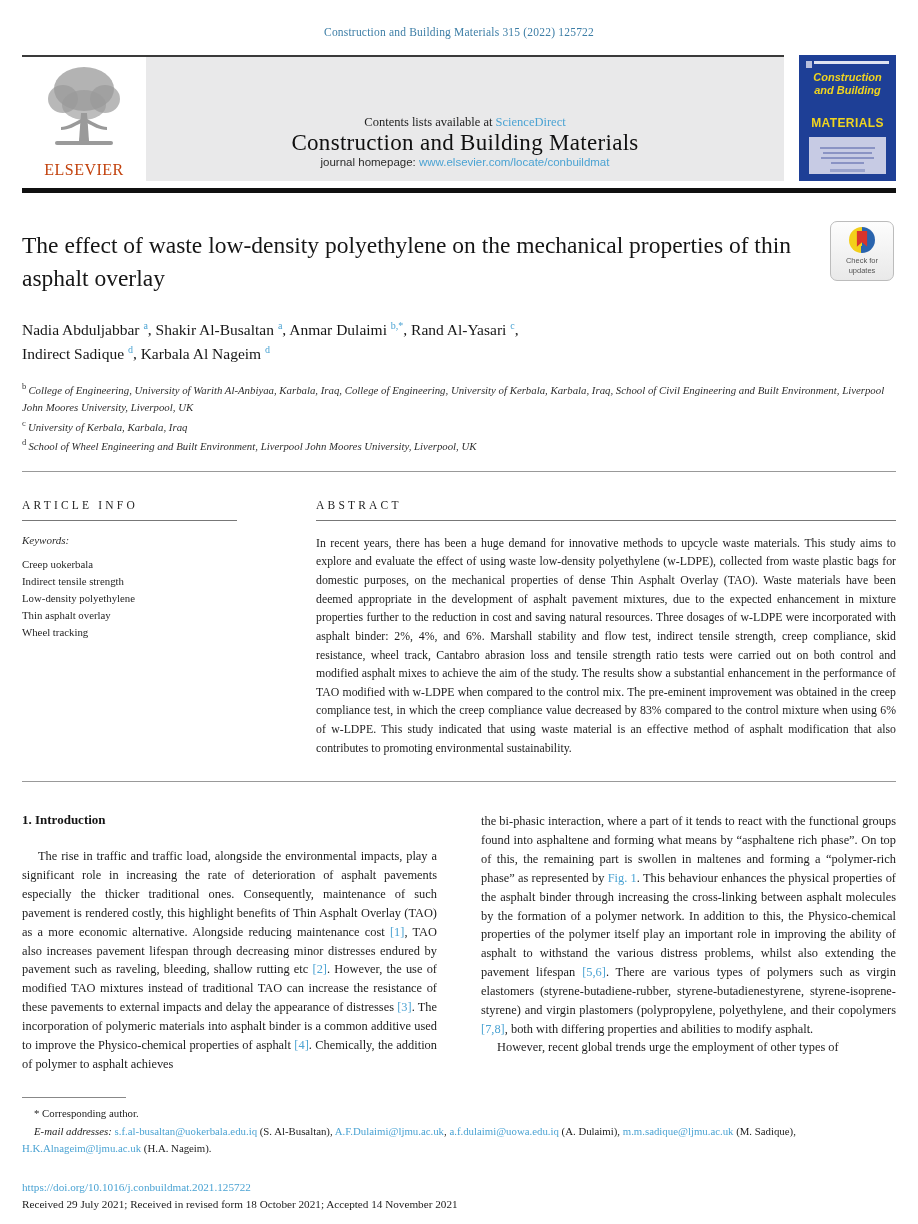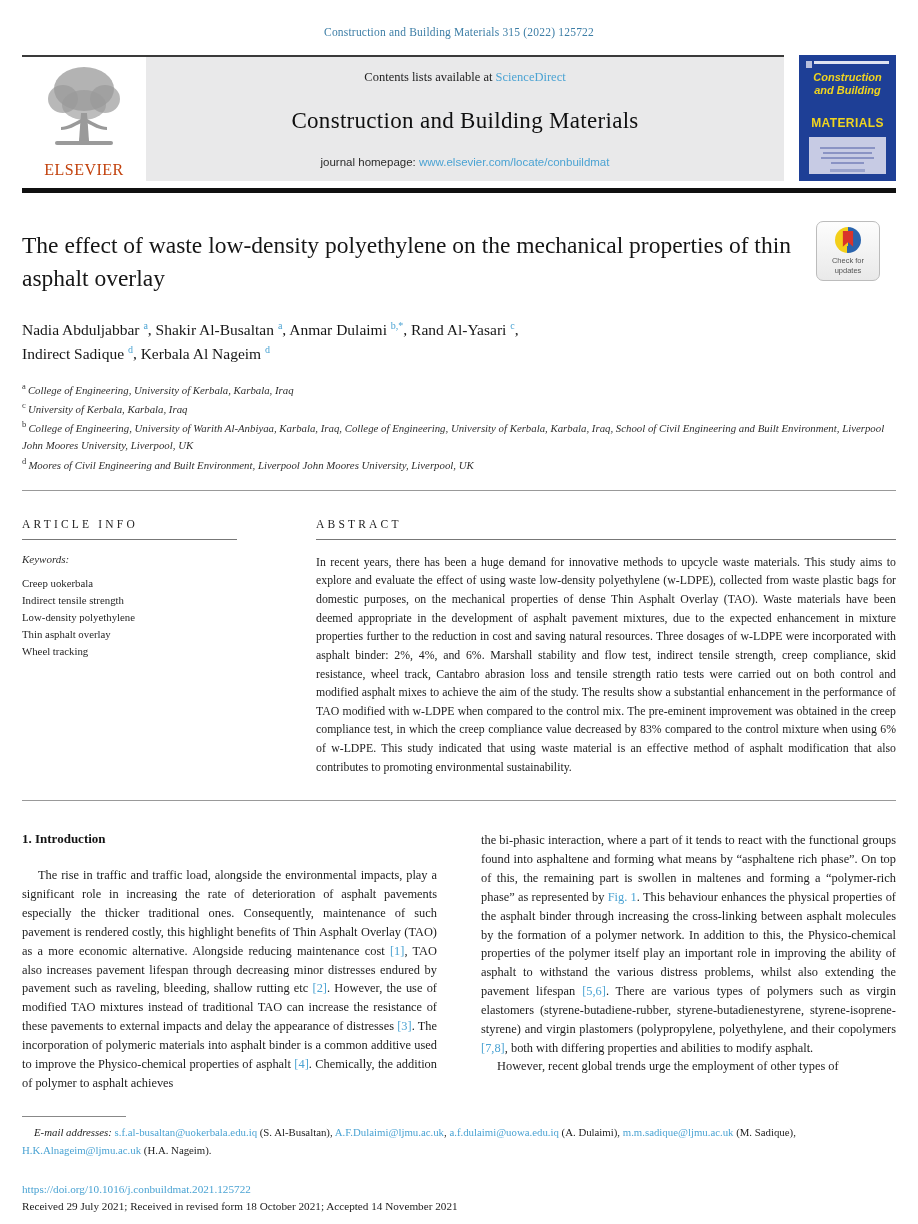--- a/index.html
+++ b/index.html
@@ -15,40 +15,40 @@
   }
 
   
   .journal-ref { text-align: center; font-size: 11.5px; color: #3d7ea6; letter-spacing: .2px; }
 
   
   .masthead { margin-top: 17px; display: flex; align-items: stretch; height: 126px; }
   .mast-main { flex: 1; display: flex; border-top: 2px solid #3a3a3a; }
   .logo-col { width: 124px; background: #fff; display: flex; flex-direction: column; align-items: center; justify-content: flex-start; padding-top: 6px; }
   .elsevier-word { color: #c2410c; font-size: 16px; letter-spacing: .5px; margin-top: 2px; }
-  .band { flex: 1; background: #e9e9ea; text-align: center; padding: 13px 10px 13px; display: flex; flex-direction: column; justify-content: space-between; }
+  .band { flex: 1; background: #e9e9ea; text-align: center; padding: 13px 10px 13px; display: flex; flex-direction: column; justify-content: flex-end; }
   .band .contents { font-size: 12.5px; color: #222; }
   .band .jtitle { font-size: 23px; color: #101010; letter-spacing: .3px; }
   .band .homepage { font-family: "Liberation Sans", sans-serif; font-size: 11.5px; color: #2b2b2b; }
   .lnk { color: #4ba3d3; }
   .cover-col { width: 97px; margin-left: 15px; background: #1e3f96; padding: 4px 5px; display: flex; flex-direction: column; }
   .cover-topbar { height: 5px; background: #dfe3f0; margin: 2px 2px 7px 10px; }
   .cover-mark { position: absolute; width: 6px; height: 7px; background: #b9c0dd; left: 7px; top: 6px; }
   .cover-l12 { color: #f0d41f; font-style: italic; font-weight: bold; font-size: 11px; text-align: center; font-family: "Liberation Sans", sans-serif; line-height: 1.25; }
   .cover-l3 { color: #f0d41f; font-weight: 800; font-size: 12px; letter-spacing: .4px; text-align: center; font-family: "Liberation Sans", sans-serif; margin-top: 18px; }
   .cover-panel { background: #c7cbe4; margin: 7px 5px 3px; flex: 1; padding-top: 7px; }
   .cover-panel .pline { height: 2px; background: #8a93c4; margin: 3px auto; }
   .cover-footline { height: 3px; background: #9aa3cc; width: 46%; margin: 5px auto 2px; }
 
   .rule-thick { height: 5px; background: #101010; margin-top: 7px; }
 
   
   .title-row { position: relative; margin-top: 36px; padding-right: 88px; }
   .paper-title { font-size: 23.5px; line-height: 1.42; color: #161616; }
-  .badge { position: absolute; right: 16px; top: -8px; width: 64px; height: 60px; border: 1px solid #bcbcbc; border-radius: 7px; background: linear-gradient(#fdfdfd, #e9e9e9); text-align: center; padding-top: 5px; }
+  .badge { position: absolute; right: 2px; top: -8px; width: 64px; height: 60px; border: 1px solid #bcbcbc; border-radius: 7px; background: linear-gradient(#fdfdfd, #e9e9e9); text-align: center; padding-top: 5px; }
   .badge-circle { width: 26px; height: 26px; margin: 0 auto; border-radius: 50%; background: conic-gradient(#2a64ad 0deg 185deg, #f3cf1a 185deg 360deg); position: relative; }
   .badge-ribbon { position: absolute; left: 50%; top: 4px; transform: translateX(-50%); width: 11px; height: 16px; background: #d9342b; clip-path: polygon(0 0, 100% 0, 100% 100%, 50% 70%, 0 100%); }
   .badge-text { font-family: "Liberation Sans", sans-serif; font-size: 7.5px; color: #555; line-height: 1.3; margin-top: 3px; }
 
   .authors { margin-top: 22px; font-size: 15.5px; line-height: 1.55; color: #161616; }
   .sup { font-size: 10px; vertical-align: super; color: #4ba3d3; }
   .supk { font-size: 8.5px; vertical-align: super; font-style: normal; color: #333; }
 
   .affils { margin-top: 14px; font-size: 10.8px; font-style: italic; color: #2e2e2e; line-height: 1.62; }
 
@@ -136,28 +136,27 @@
     </div>
     <div class="badge-text">
       <span>Check for</span><br>
       <span>updates</span>
     </div>
   </div>
 </div>
 
 <div class="authors">
   <div><span>Nadia Abduljabbar </span><span class="sup">a</span><span>, Shakir Al-Busaltan </span><span class="sup">a</span><span>, Anmar Dulaimi </span><span class="sup">b,*</span><span>, Rand Al-Yasari </span><span class="sup">c</span><span>,</span></div>
-  <div><span>Indirect Sadique </span><span class="sup">d</span><span>, Kerbala Al Nageim </span><span class="sup">d</span></div>
+  <div><span>Indirect Sadique </span><span class="sup">d</span><span>, Karbala Al Nageim </span><span class="sup">d</span></div>
 </div>
 
 <div class="affils">
-  <div><span class="supk">a </span><span>College of Engineering, University of Kerbala, Karbala, Iraq</span></div>
+  <div><span class="supk">b </span><span>College of Engineering, University of Warith Al-Anbiyaa, Karbala, Iraq, College of Engineering, University of Kerbala, Karbala, Iraq, School of Civil Engineering and Built Environment, Liverpool John Moores University, Liverpool, UK</span></div>
   <div><span class="supk">c </span><span>University of Kerbala, Karbala, Iraq</span></div>
-  <div><span class="supk">b </span><span>College of Engineering, University of Warith Al-Anbiyaa, Karbala, Iraq, College of Engineering, University of Kerbala, Karbala, Iraq, School of Civil Engineering and Built Environment, Liverpool John Moores University, Liverpool, UK</span></div>
-  <div><span class="supk">d </span><span>Moores of Civil Engineering and Built Environment, Liverpool John Moores University, Liverpool, UK</span></div>
+  <div><span class="supk">d </span><span>School of Wheel Engineering and Built Environment, Liverpool John Moores University, Liverpool, UK</span></div>
 </div>
 
 <div class="rule-thin"></div>
 
 <div class="info-abs">
   <div class="info-col">
     <div class="sec-head">ARTICLE INFO</div>
     <div class="head-rule short"></div>
     <div class="kw-label">Keywords:</div>
     <div class="kw">Creep uokerbala</div>
@@ -181,20 +180,21 @@
     <div class="body-p indent"><span>The rise in traffic and traffic load, alongside the environmental impacts, play a significant role in increasing the rate of deterioration of asphalt pavements especially the thicker traditional ones. Consequently, maintenance of such pavement is rendered costly, this highlight benefits of Thin Asphalt Overlay (TAO) as a more economic alternative. Alongside reducing maintenance cost </span><span class="lnk">[1]</span><span>, TAO also increases pavement lifespan through decreasing minor distresses endured by pavement such as raveling, bleeding, shallow rutting etc </span><span class="lnk">[2]</span><span>. However, the use of modified TAO mixtures instead of traditional TAO can increase the resistance of these pavements to external impacts and delay the appearance of distresses </span><span class="lnk">[3]</span><span>. The incorporation of polymeric materials into asphalt binder is a common additive used to improve the Physico-chemical properties of asphalt </span><span class="lnk">[4]</span><span>. Chemically, the addition of polymer to asphalt achieves</span></div>
   </div>
   <div class="col">
     <div class="body-p"><span>the bi-phasic interaction, where a part of it tends to react with the functional groups found into asphaltene and forming what means by “asphaltene rich phase”. On top of this, the remaining part is swollen in maltenes and forming a “polymer-rich phase” as represented by </span><span class="lnk">Fig. 1</span><span>. This behaviour enhances the physical properties of the asphalt binder through increasing the cross-linking between asphalt molecules by the formation of a polymer network. In addition to this, the Physico-chemical properties of the polymer itself play an important role in improving the ability of asphalt to withstand the various distress problems, whilst also extending the pavement lifespan </span><span class="lnk">[5,6]</span><span>. There are various types of polymers such as virgin elastomers (styrene-butadiene-rubber, styrene-butadienestyrene, styrene-isoprene-styrene) and virgin plastomers (polypropylene, polyethylene, and their copolymers </span><span class="lnk">[7,8]</span><span>, both with differing properties and abilities to modify asphalt.</span></div>
     <div class="body-p indent">However, recent global trends urge the employment of other types of</div>
   </div>
 </div>
 
 <div class="footnote">
   <div class="foot-rule"></div>
+  <div class="fn-indent">* Corresponding author.</div>
   <div class="fn-indent"><span class="i">E-mail addresses: </span><span class="lnk">s.f.al-busaltan@uokerbala.edu.iq</span><span> (S. Al-Busaltan), </span><span class="lnk">A.F.Dulaimi@ljmu.ac.uk</span><span>, </span><span class="lnk">a.f.dulaimi@uowa.edu.iq</span><span> (A. Dulaimi), </span><span class="lnk">m.m.sadique@ljmu.ac.uk</span><span> (M. Sadique), </span><span class="lnk">H.K.Alnageim@ljmu.ac.uk</span><span> (H.A. Nageim).</span></div>
 </div>
 
 <div class="footer">
   <div class="lnk">https://doi.org/10.1016/j.conbuildmat.2021.125722</div>
   <div>Received 29 July 2021; Received in revised form 18 October 2021; Accepted 14 November 2021</div>
 
 </div>
 
 </body></html>

